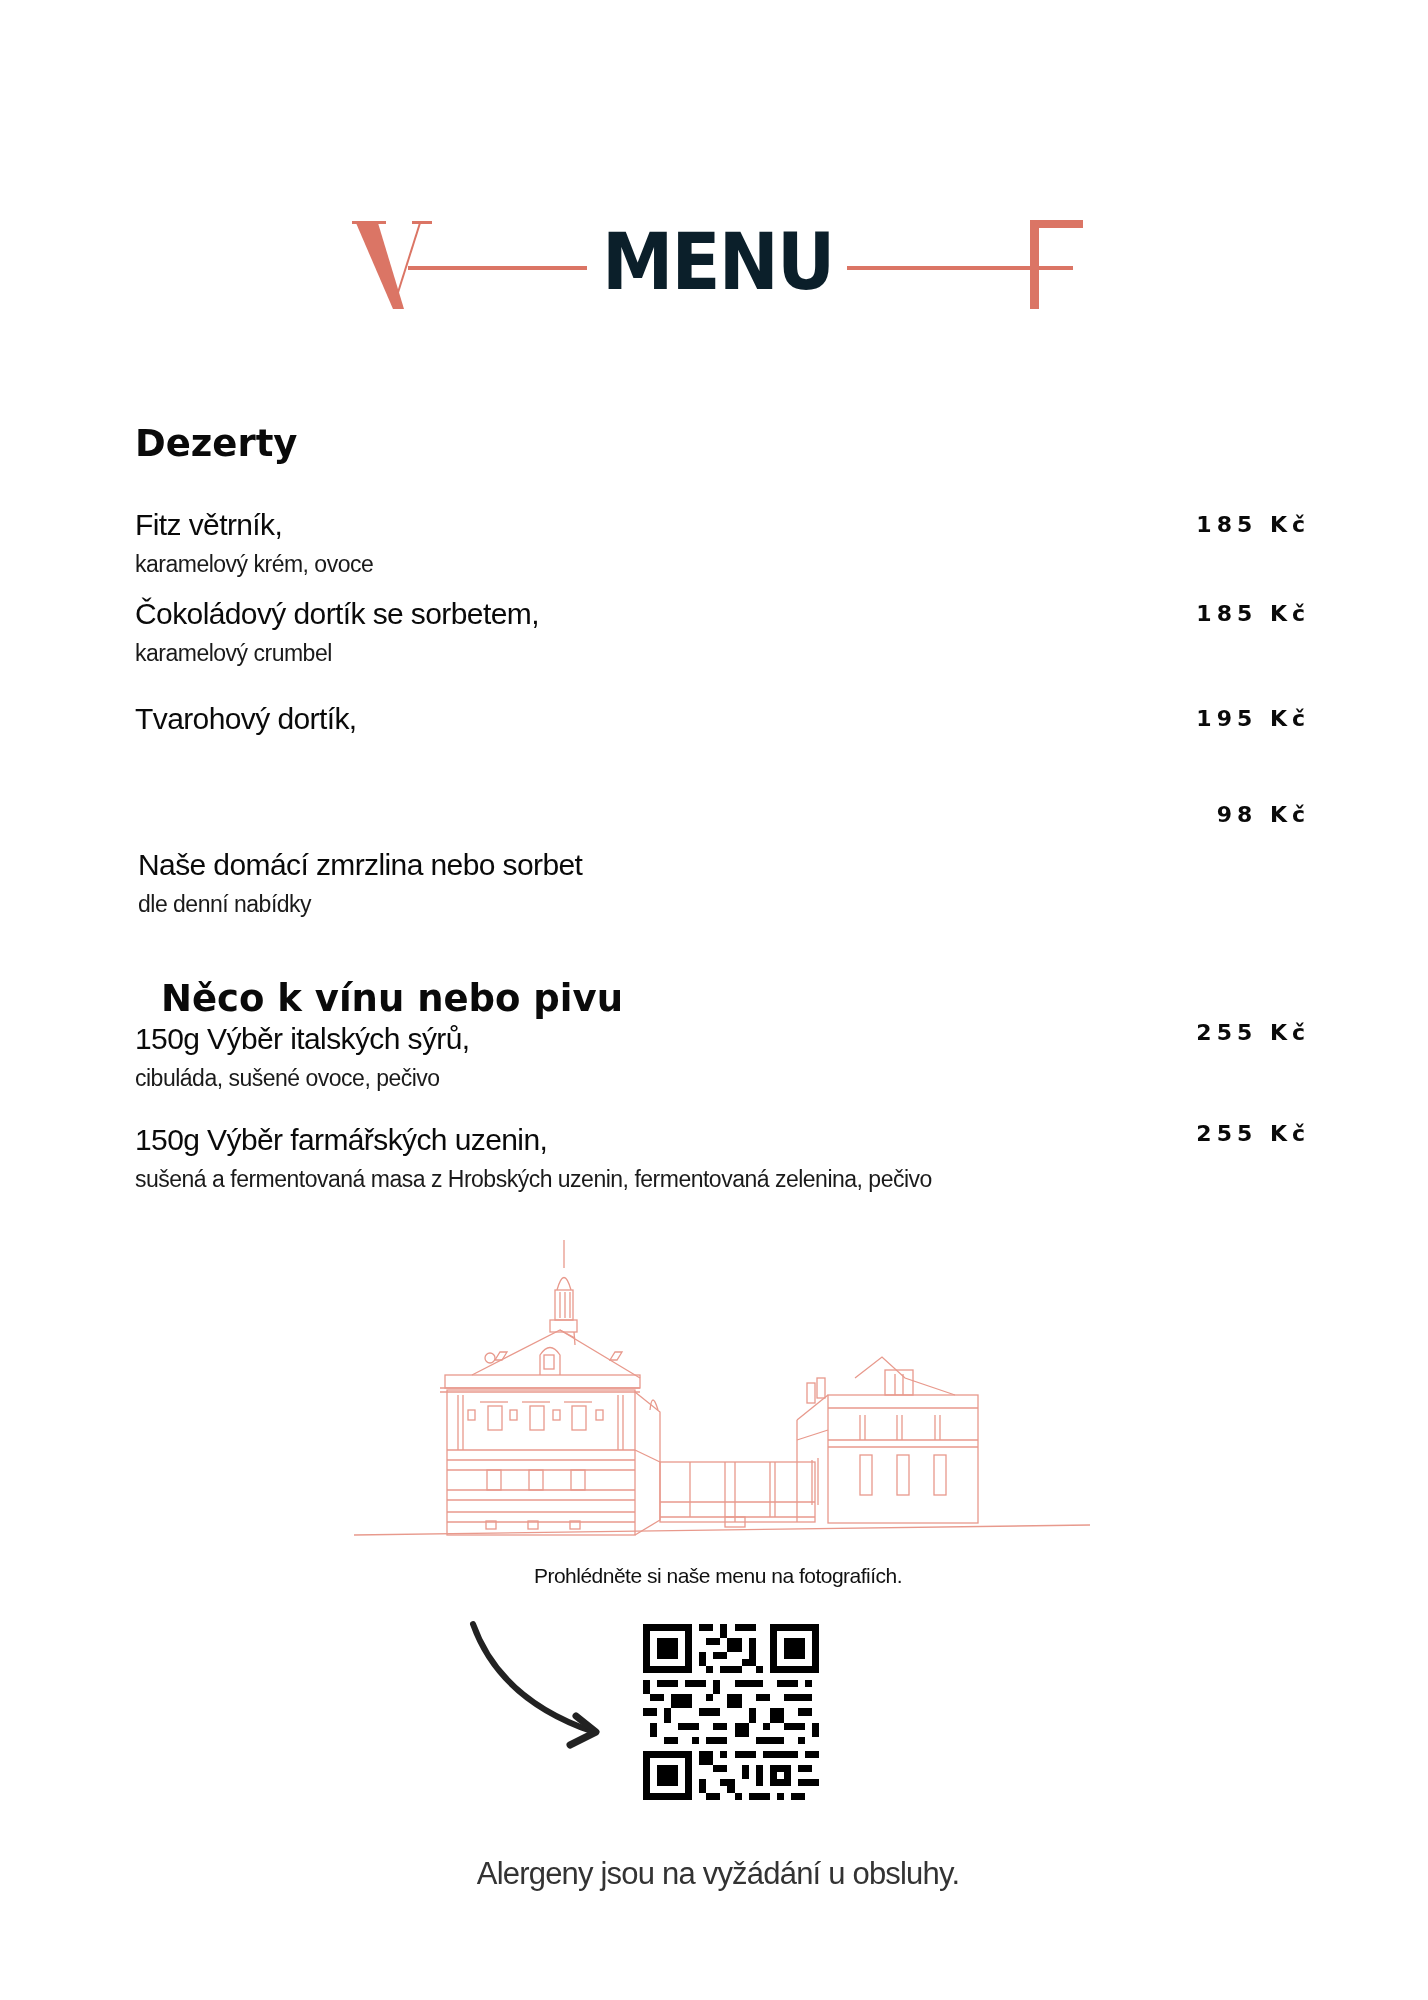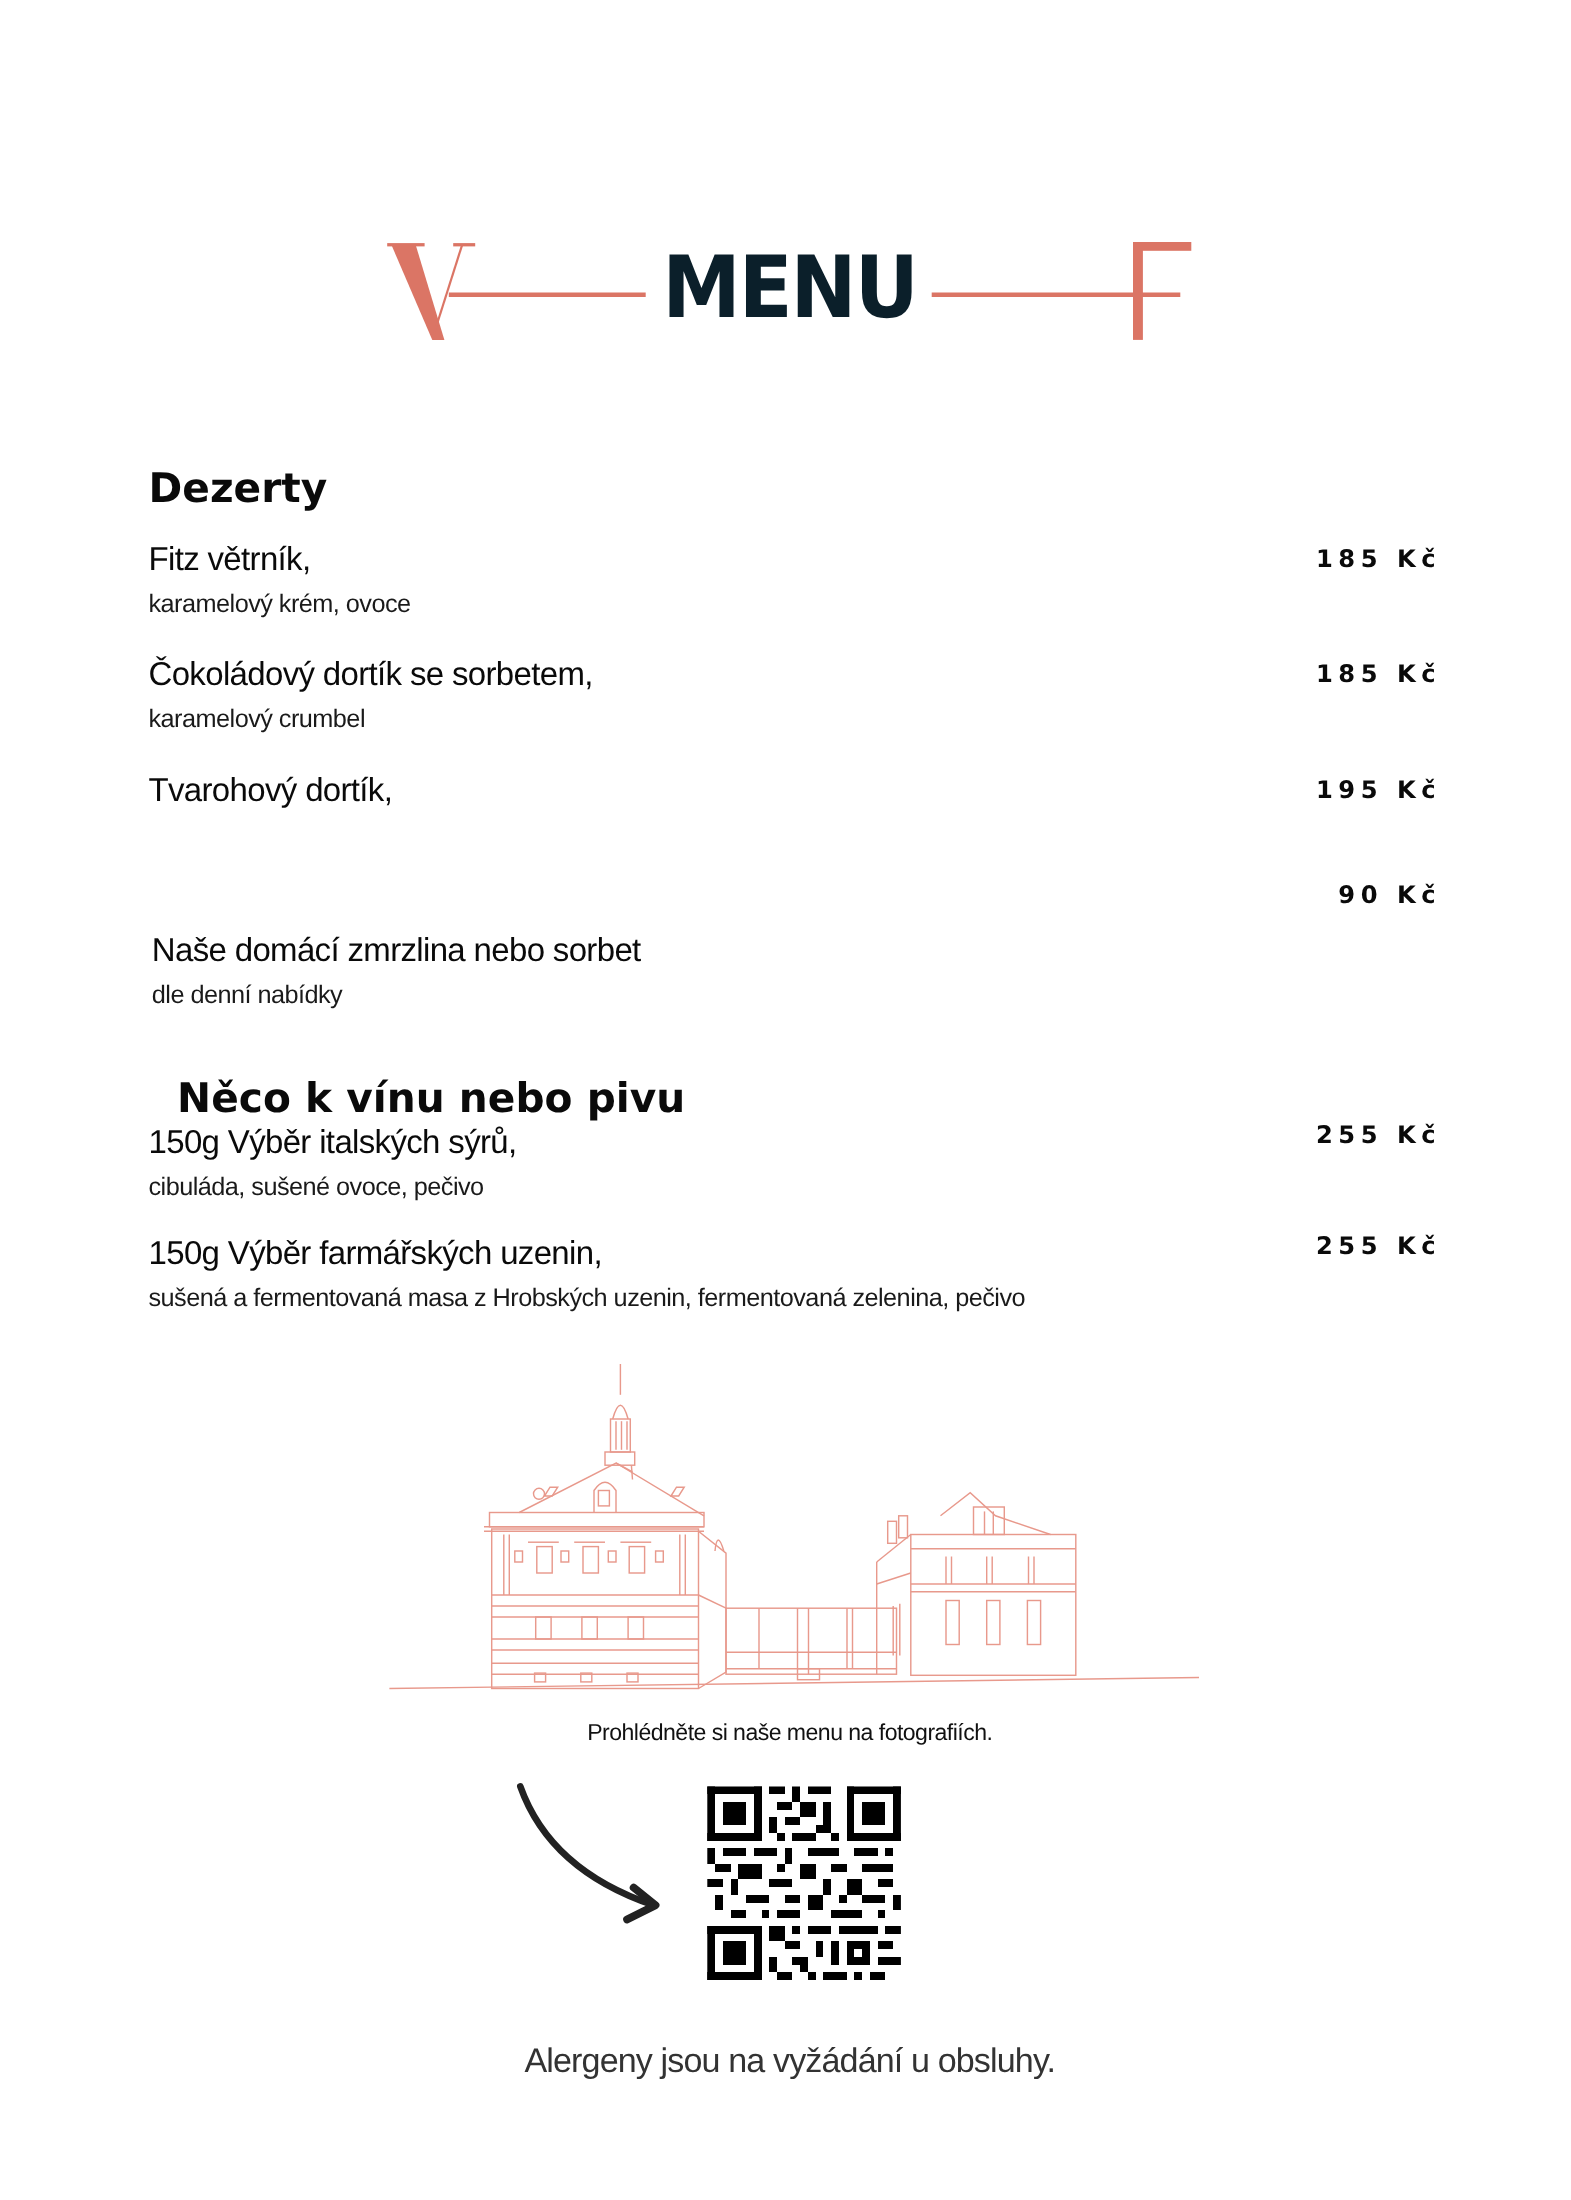--- a/index.html
+++ b/index.html
@@ -54,41 +54,41 @@
   <line x1="847" y1="268" x2="1073" y2="268" stroke="#DB7565" stroke-width="4"></line>
   <g fill="#DB7565">
     <rect x="1030" y="220" width="9" height="89"></rect>
     <rect x="1030" y="220" width="53" height="8"></rect>
   </g>
 </svg>
 <div class="menu-title">MENU</div>
 
 <div class="section-title" style="top:424px;">Dezerty</div>
 
-<div class="item" style="top:492px;">
+<div class="item" style="top:508px;">
   <div class="item-name">Fitz větrník,</div>
   <div class="item-desc">karamelový krém, ovoce</div>
   <div class="item-price">185 Kč</div>
 </div>
 
 <div class="item" style="top:597px;">
   <div class="item-name">Čokoládový dortík se sorbetem,</div>
   <div class="item-desc">karamelový crumbel</div>
   <div class="item-price">185 Kč</div>
 </div>
 
 <div class="item" style="top:702px;">
   <div class="item-name">Tvarohový dortík,</div>
   <div class="item-price">195 Kč</div>
 </div>
 
 <div class="item offset" style="top:808px;">
   <div class="item-name">Naše domácí zmrzlina nebo sorbet</div>
   <div class="item-desc">dle denní nabídky</div>
-  <div class="item-price" style="top:-10px;">90 Kč</div>
+  <div class="item-price" style="top:-10px;">98 Kč</div>
 </div>
 
 <div class="section-title" style="top:979px;margin-left:26px;">Něco k vínu nebo pivu</div>
 
 <div class="item" style="top:1022px;">
   <div class="item-name">150g Výběr italských sýrů,</div>
   <div class="item-desc">cibuláda, sušené ovoce, pečivo</div>
   <div class="item-price" style="top:-6px;">255 Kč</div>
 </div>
 

